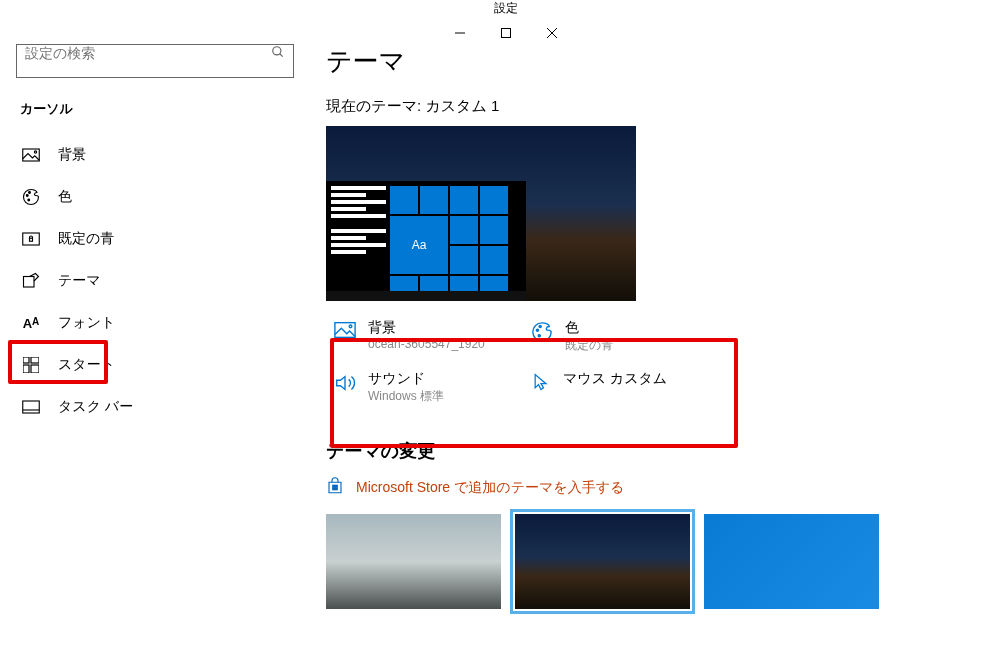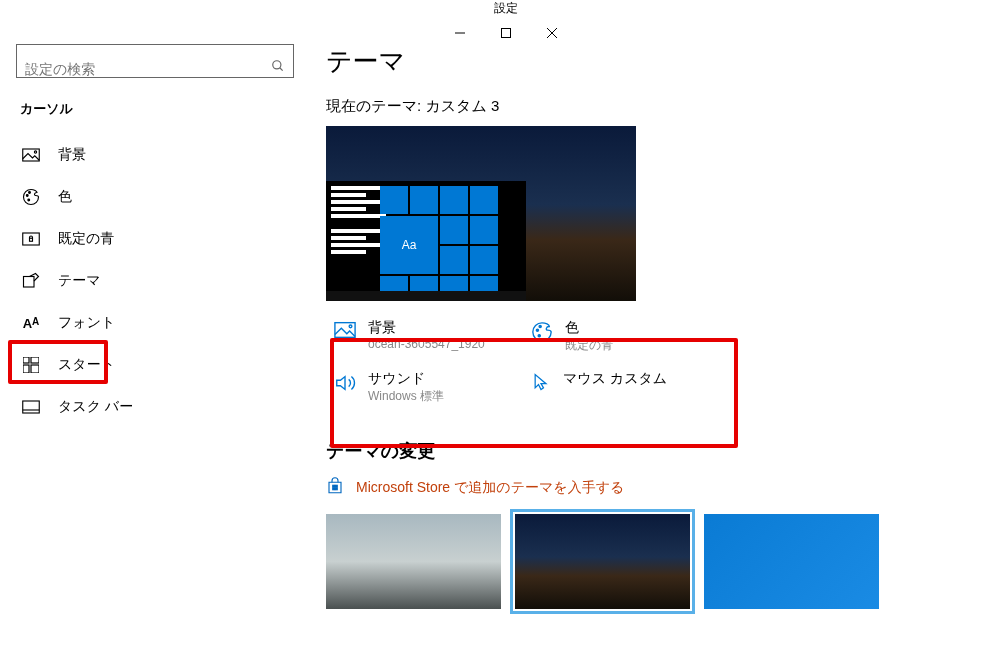--- a/index.html
+++ b/index.html
@@ -9,39 +9,39 @@
 .titlebar-title { font-size: 12px; color: #000; }
 .win-controls { display: flex; }
 .win-btn { width: 46px; height: 32px; display: flex; align-items: center; justify-content: center; cursor: pointer; }
 .win-btn svg { width: 10px; height: 10px; }
 
 .app { display: flex; height: calc(663px - 32px); }
 
 .sidebar { width: 310px; padding: 0 16px; }
 .home-row { display: flex; align-items: center; gap: 16px; padding: 10px 4px; margin-top: 6px; cursor: pointer; }
 .home-row .label { font-size: 14px; }
-.search-box { margin-top: 12px; border: 1px solid #666; height: 34px; display: flex; align-items: flex-end; padding: 0 8px; }
+.search-box { margin-top: 12px; border: 1px solid #666; height: 34px; display: flex; align-items: flex-start; padding: 0 8px; }
 .search-box input { flex: 1; border: none; outline: none; font-size: 14px; background: transparent; }
 .search-box .sicon { color: #666; }
 .section-title { font-size: 13px; font-weight: 600; margin-top: 22px; margin-bottom: 8px; padding-left: 4px; }
 .nav-list { margin-top: 16px; }
 .nav-item { display: flex; align-items: center; gap: 18px; padding: 12px 6px; cursor: pointer; font-size: 14px; color: #000; }
 .nav-item .icon { width: 18px; display: flex; justify-content: center; }
 .highlight-box { border: 4px solid #e60000; border-radius: 2px; position: absolute; pointer-events: none; }
 
 .content { flex: 1; padding: 12px 0 0 16px; overflow: hidden; }
 .page-title { font-size: 26px; font-weight: 400; margin-bottom: 18px; }
 .subhead { font-size: 15px; margin-bottom: 10px; }
 
 .theme-preview { width: 310px; height: 175px; background: linear-gradient(to bottom, #0a1a3a 0%, #1a2f4f 45%, #3a2818 65%, #120e08 100%); position: relative; overflow: hidden; }
 .tp-taskbar { position: absolute; bottom: 0; left: 0; width: 200px; height: 120px; background: #000; }
 .tp-start { position: absolute; left: 5px; top: 5px; width: 55px; }
 .tp-line { height: 4px; background: #fff; margin-bottom: 3px; }
 .tp-line.short { width: 35px; }
-.tp-tiles { position: absolute; left: 54px; top: 5px; display: grid; grid-template-columns: repeat(4, 28px); grid-auto-rows: 28px; gap: 2px; }
+.tp-tiles { position: absolute; left: 64px; top: 5px; display: grid; grid-template-columns: repeat(4, 28px); grid-auto-rows: 28px; gap: 2px; }
 .tp-tile { background: #0078d4; }
 .tp-tile.big { grid-column: span 2; grid-row: span 2; display: flex; align-items: center; justify-content: center; color: #fff; font-size: 12px; }
 .tp-bar { position: absolute; bottom: 0; left: 0; right: 0; height: 10px; background: #111; }
 
 .theme-settings { margin-top: 10px; width: 400px; display: grid; grid-template-columns: 1fr 1fr; gap: 16px 10px; padding: 8px; position: relative; }
 .setting-item { display: flex; gap: 12px; align-items: flex-start; cursor: pointer; }
 .setting-item .sicon2 { color: #0078d4; margin-top: 2px; flex-shrink: 0; }
 .setting-item .stxt .stitle { font-size: 14px; color: #000; }
 .setting-item .stxt .ssub { font-size: 12px; color: #888; }
 
@@ -155,21 +155,21 @@
               <line x1="1" y1="13" x2="23" y2="13"></line>
             </svg>
           </span>
         <span>タスク バー</span>
       </div>
     </div>
   </div>
 
   <div class="content">
     <h1 class="page-title">テーマ</h1>
-    <div class="subhead">現在のテーマ: カスタム 3</div>
+    <div class="subhead">現在のテーマ: カスタム 1</div>
 
     <div class="theme-preview">
       <div class="tp-taskbar">
         <div class="tp-start">
           <div class="tp-line"></div>
             <div class="tp-line short"></div>
             <div class="tp-line"></div>
             <div class="tp-line short"></div>
             <div class="tp-line"></div>
           <div style="height:8px"></div>

